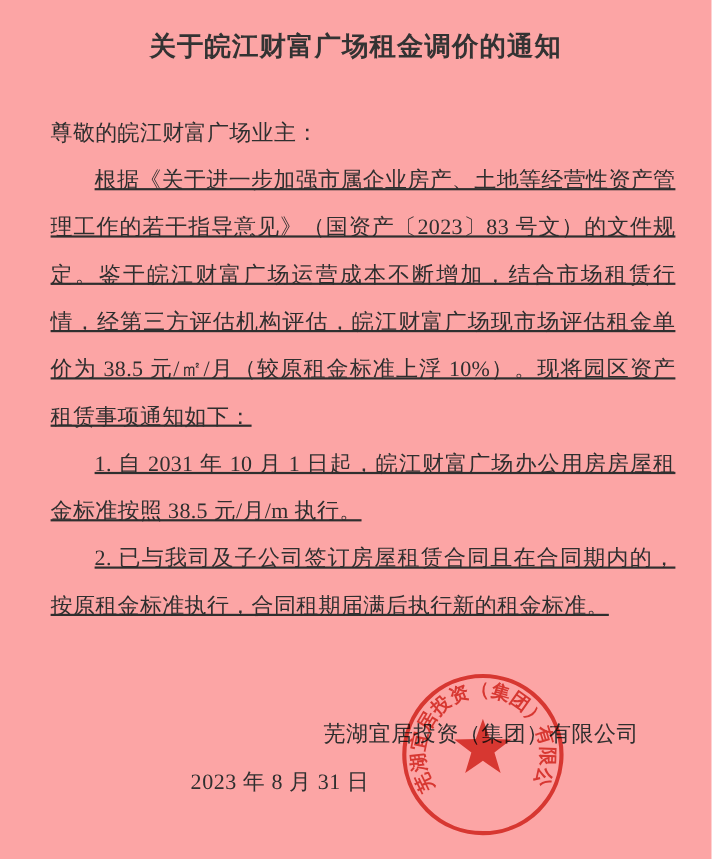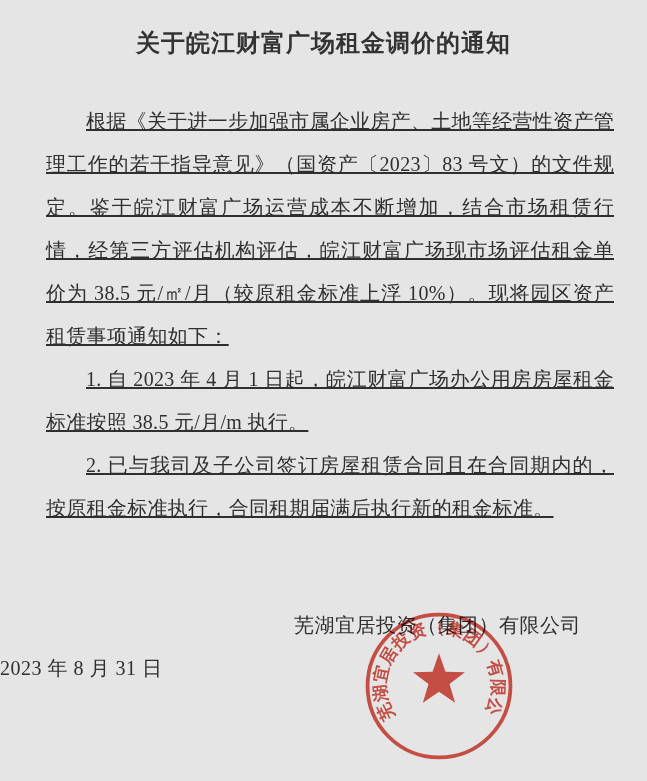--- a/index.html
+++ b/index.html
@@ -4,21 +4,21 @@
 <style>
   html, body {
     margin: 0;
     padding: 0;
     background: #ffffff;
   }
   .page {
     position: relative;
     width: 647px;
     height: 781px;
-    background: #e5e5e5;
+    background: #fca5a5;
     overflow: hidden;
     font-family: "Liberation Serif", "DejaVu Serif", serif;
     color: #2f2f2f;
   }
   .title {
     margin: 0;
     padding-top: 26px;
     text-align: center;
     font-size: 24px;
     font-weight: 700;
@@ -48,21 +48,21 @@
   }
   .sig p {
     margin: 0;
   }
   .company {
     text-align: right;
     padding-right: 66px;
     letter-spacing: 0.5px;
   }
   .date {
-    text-align: left;
+    text-align: center;
     padding-right: 138px;
     letter-spacing: 0.5px;
   }
   .seal {
     position: absolute;
     left: 363px;
     top: 610px;
     width: 152px;
     height: 152px;
     mix-blend-mode: multiply;
@@ -75,22 +75,23 @@
   }
 </style>
 </head>
 <body>
 
 <div class="page">
 
   <h1 class="title">关于皖江财富广场租金调价的通知</h1>
 
   <div class="body">
+    <p>尊敬的皖江财富广场业主：</p>
     <p class="indent">根据《关于进一步加强市属企业房产、土地等经营性资产管理工作的若干指导意见》（国资产〔2023〕83 号文）的文件规定。鉴于皖江财富广场运营成本不断增加，结合市场租赁行情，经第三方评估机构评估，皖江财富广场现市场评估租金单价为 38.5 元/㎡/月（较原租金标准上浮 10%）。现将园区资产租赁事项通知如下：</p>
-    <p class="indent">1. 自 2023 年 4 月 1 日起，皖江财富广场办公用房房屋租金标准按照 38.5 元/月/m 执行。</p>
+    <p class="indent">1. 自 2031 年 10 月 1 日起，皖江财富广场办公用房房屋租金标准按照 38.5 元/月/m 执行。</p>
     <p class="indent">2. 已与我司及子公司签订房屋租赁合同且在合同期内的，按原租金标准执行，合同租期届满后执行新的租金标准。</p>
   </div>
 
   <div class="sig">
     <p class="company">芜湖宜居投资（集团）有限公司</p>
     <p class="date">2023 年 8 月 31 日</p>
   </div>
 
   <svg class="seal" viewBox="0 0 200 200" aria-hidden="true">
     <defs>

